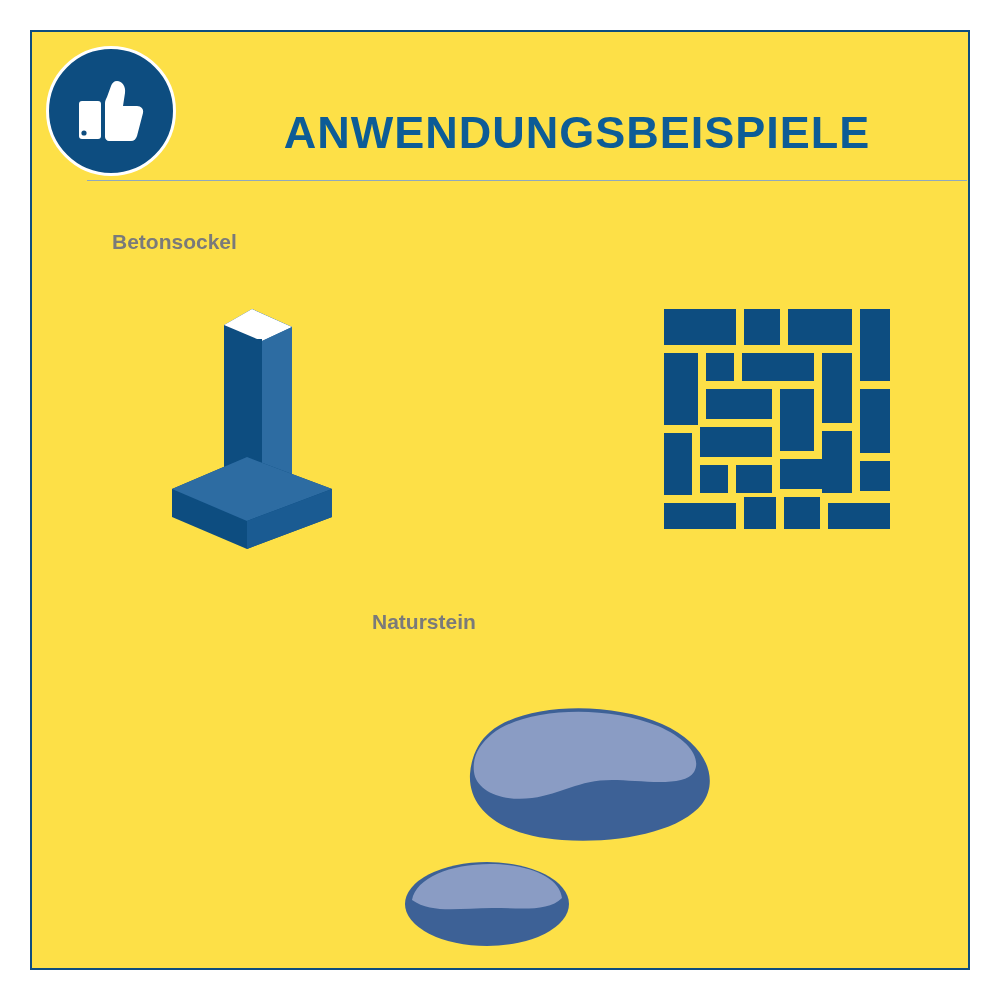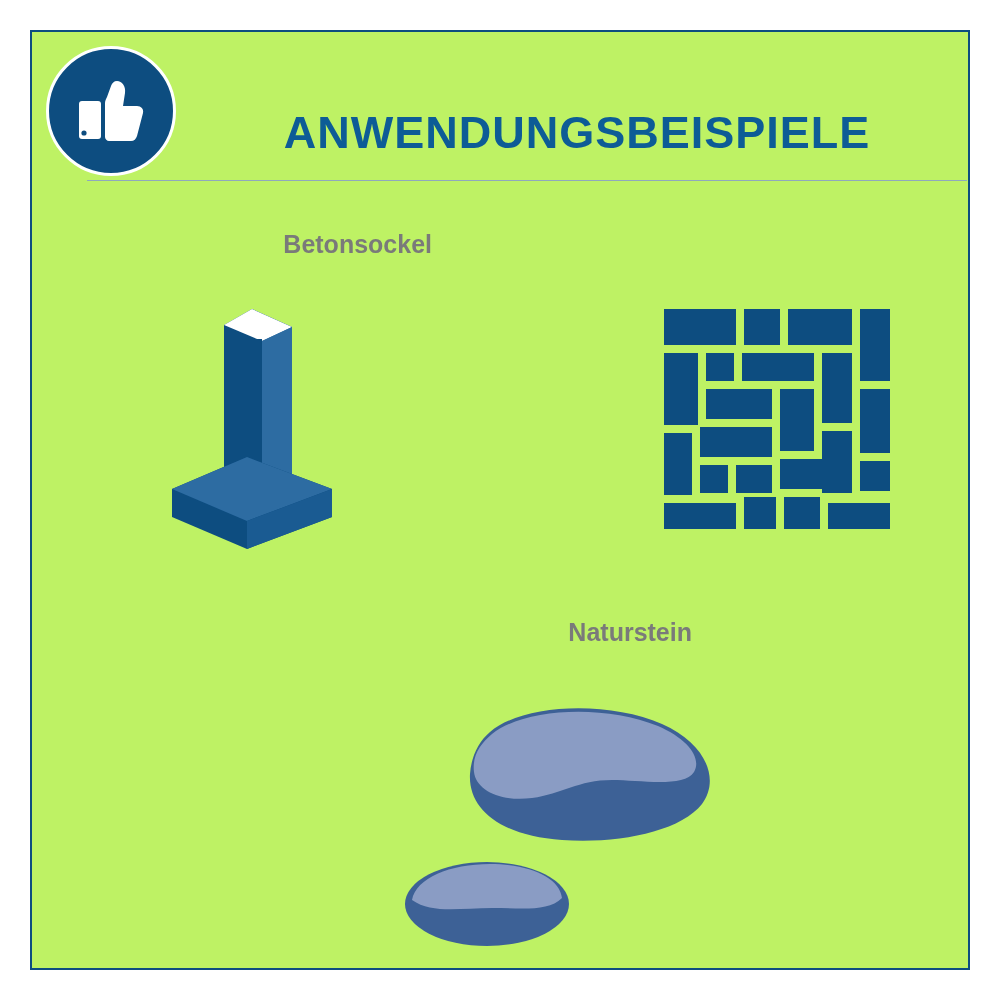--- a/index.html
+++ b/index.html
@@ -16,21 +16,21 @@
   }
 
   #panel {
     position: absolute;
     left: 30px;
     top: 30px;
     width: 940px;
     height: 940px;
     box-sizing: border-box;
     border: 2px solid #0d4d80;
-    background: #bef264;
+    background: #fde047;
   }
 
   
   #badge {
     position: absolute;
     left: 14px;
     top: 14px;
     width: 130px;
     height: 130px;
     border-radius: 50%;
@@ -59,28 +59,28 @@
     left: 55px;
     top: 148px;
     width: 880px;
     height: 1px;
     background: #8fa9bd;
   }
 
   .item-label {
     position: absolute;
     color: #7a7a7a;
-    font-size: 25px;
+    font-size: 21px;
     font-weight: bold;
-    text-align: right;
+    text-align: left;
     white-space: nowrap;
   }
   #label-betonsockel { left: 80px; top: 198px; width: 320px; }
   #label-fliesen     { left: 610px; top: 198px; width: 300px; }
-  #label-naturstein  { left: 340px; top: 578px; width: 320px; margin-top: 8px; }
+  #label-naturstein  { left: 340px; top: 578px; width: 320px; }
 
   .fig { position: absolute; }
   #fig-betonsockel { left: 110px; top: 245px; }
   #fig-fliesen     { left: 590px; top: 235px; }
   #fig-naturstein  { left: 340px; top: 630px; }
 </style>
 </head>
 <body>
 
 <div id="panel">

